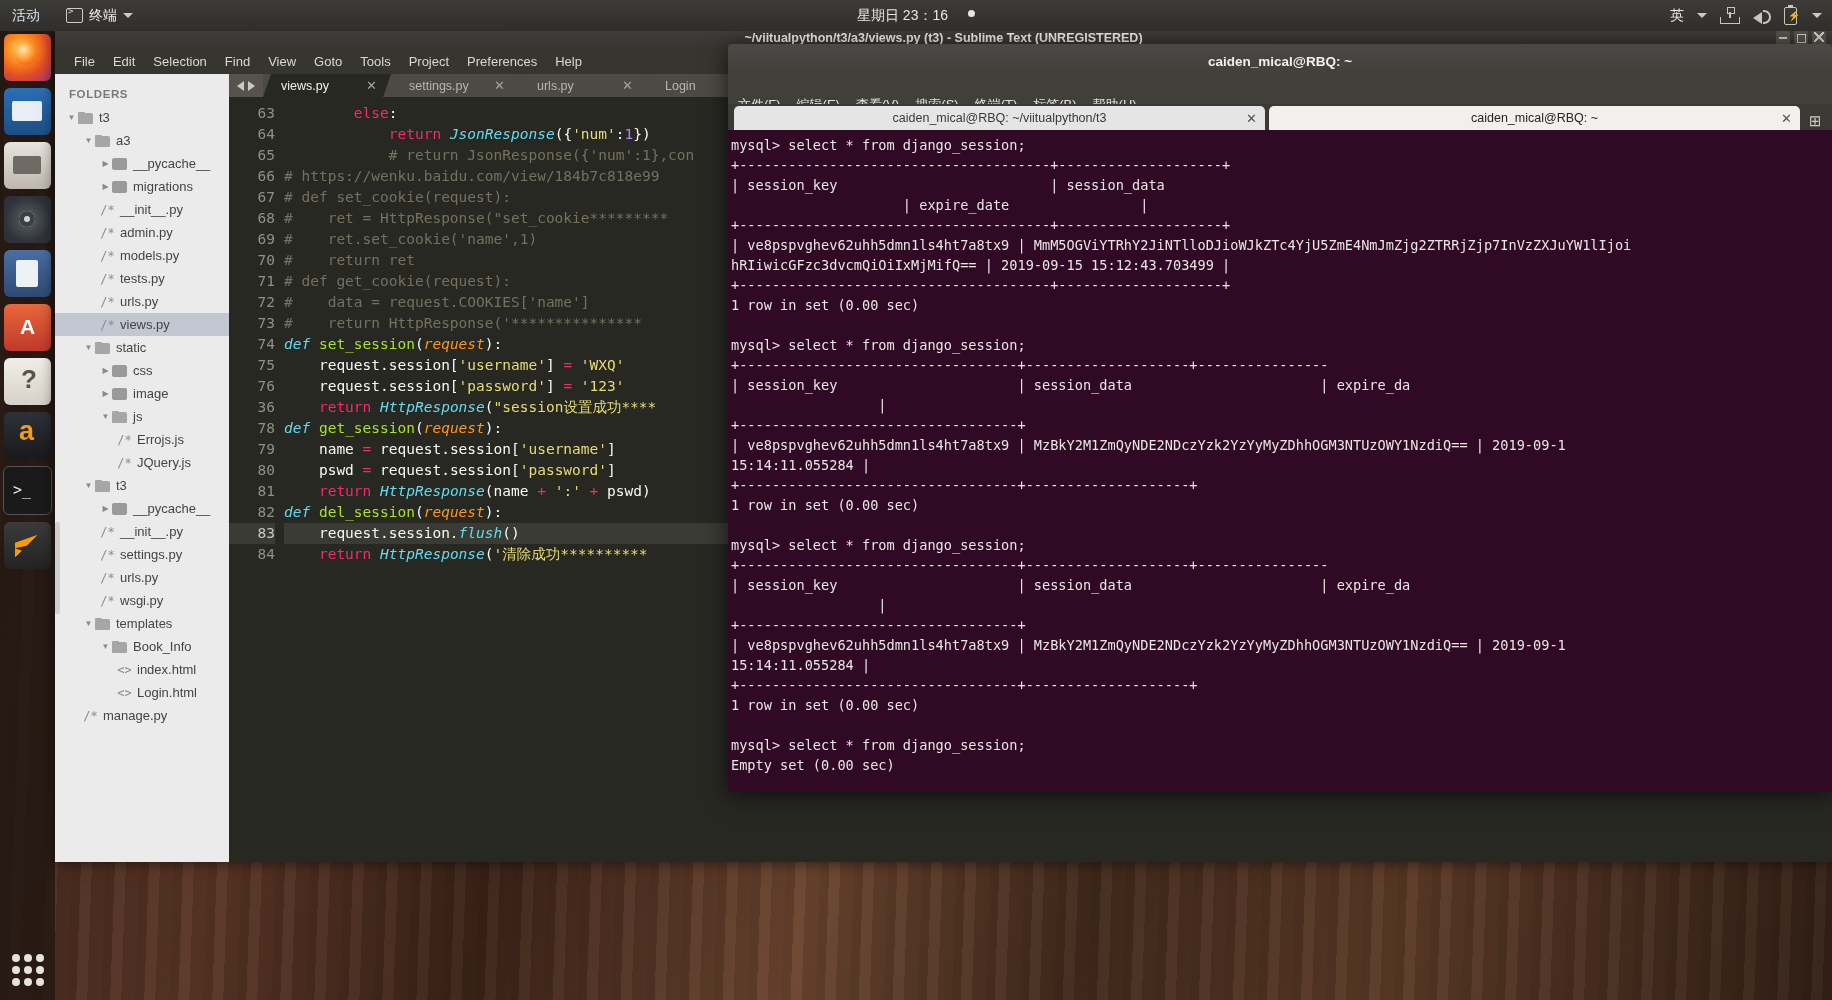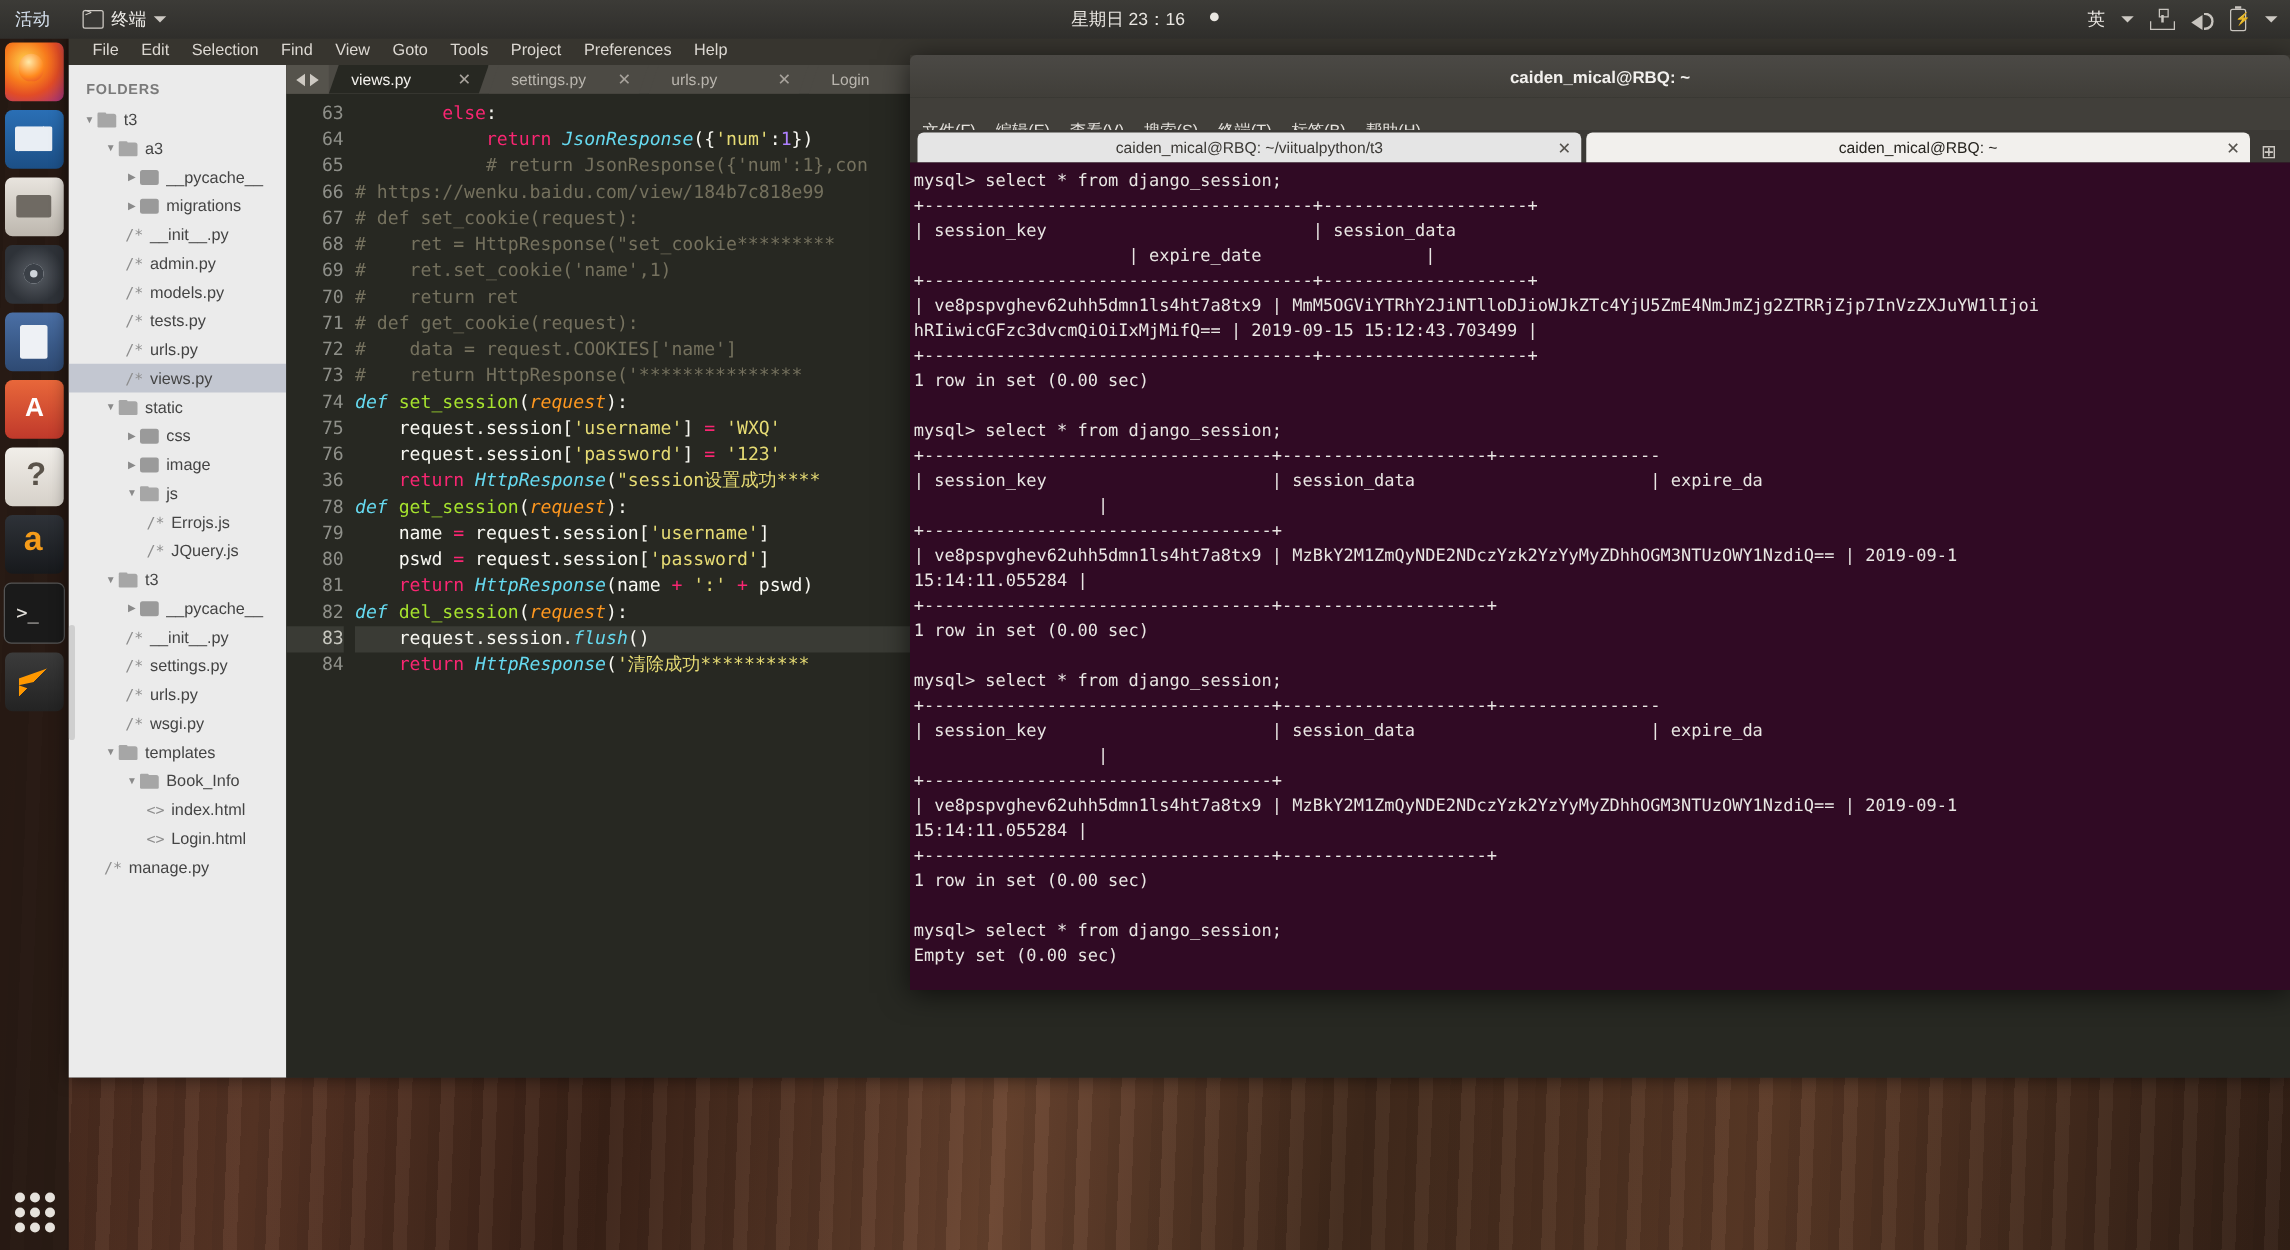--- a/index.html
+++ b/index.html
@@ -229,20 +229,28 @@
       <span></span>
       <span></span>
       <span></span>
       <span></span>
       <span></span>
       <span></span>
   </div>
 </div>
 
 <div id="sublime">
+  <div id="sub-title">
+    <span>~/viitualpython/t3/a3/views.py (t3) - Sublime Text (UNREGISTERED)</span>
+    <span id="sub-wc">
+      <span></span>
+      <span class="sq"></span>
+      <span class="x"></span>
+    </span>
+  </div>
   <div id="sub-menu">
       <span class="mi">File</span>
       <span class="mi">Edit</span>
       <span class="mi">Selection</span>
       <span class="mi">Find</span>
       <span class="mi">View</span>
       <span class="mi">Goto</span>
       <span class="mi">Tools</span>
       <span class="mi">Project</span>
       <span class="mi">Preferences</span>

